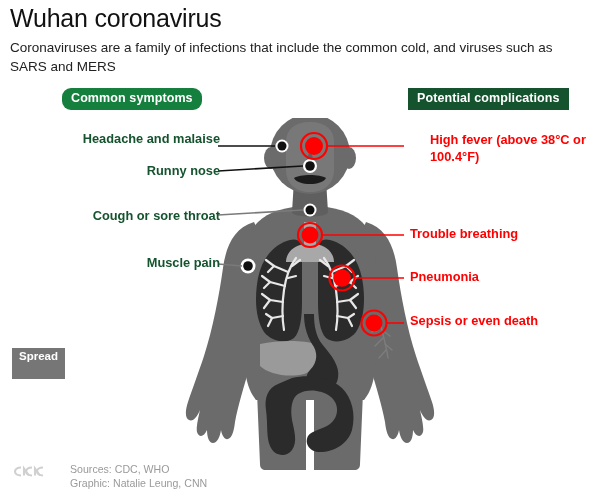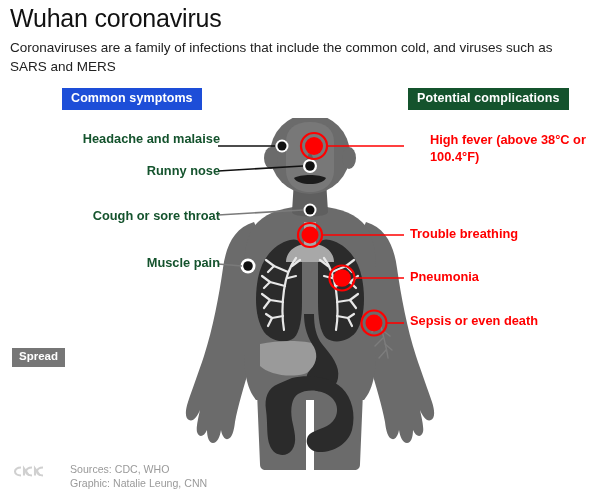--- a/index.html
+++ b/index.html
@@ -48,21 +48,22 @@
     font-weight: bold;
     color: #ffffff;
     padding: 4px 9px 5px 9px;
     letter-spacing: 0.1px;
     white-space: nowrap;
     line-height: 1;
   }
   #symptoms-badge {
     left: 62px;
     top: 88px;
-    background: #1d4ed8;
+    background: #15803d;
+    border-radius: 9px;
   }
   #complications-badge {
     left: 408px;
     top: 88px;
     background: #14532d;
   }
 
   
   .label {
     position: absolute;
@@ -96,21 +97,21 @@
     left: 12px;
     top: 346px;
     width: 192px;
   }
   #spread-badge {
     display: inline-block;
     background: #767676;
     color: #ffffff;
     font-size: 11.5px;
     font-weight: bold;
-    padding: 3px 7px 4px 7px;
+    padding: 3px 7px 16px 7px;
     line-height: 1;
     margin-bottom: 16px;
   }
   #spread-text {
     font-size: 11.6px;
     line-height: 1.42;
     color: #3a3a3a;
     margin: 0;
   }
   #spread-text b {

